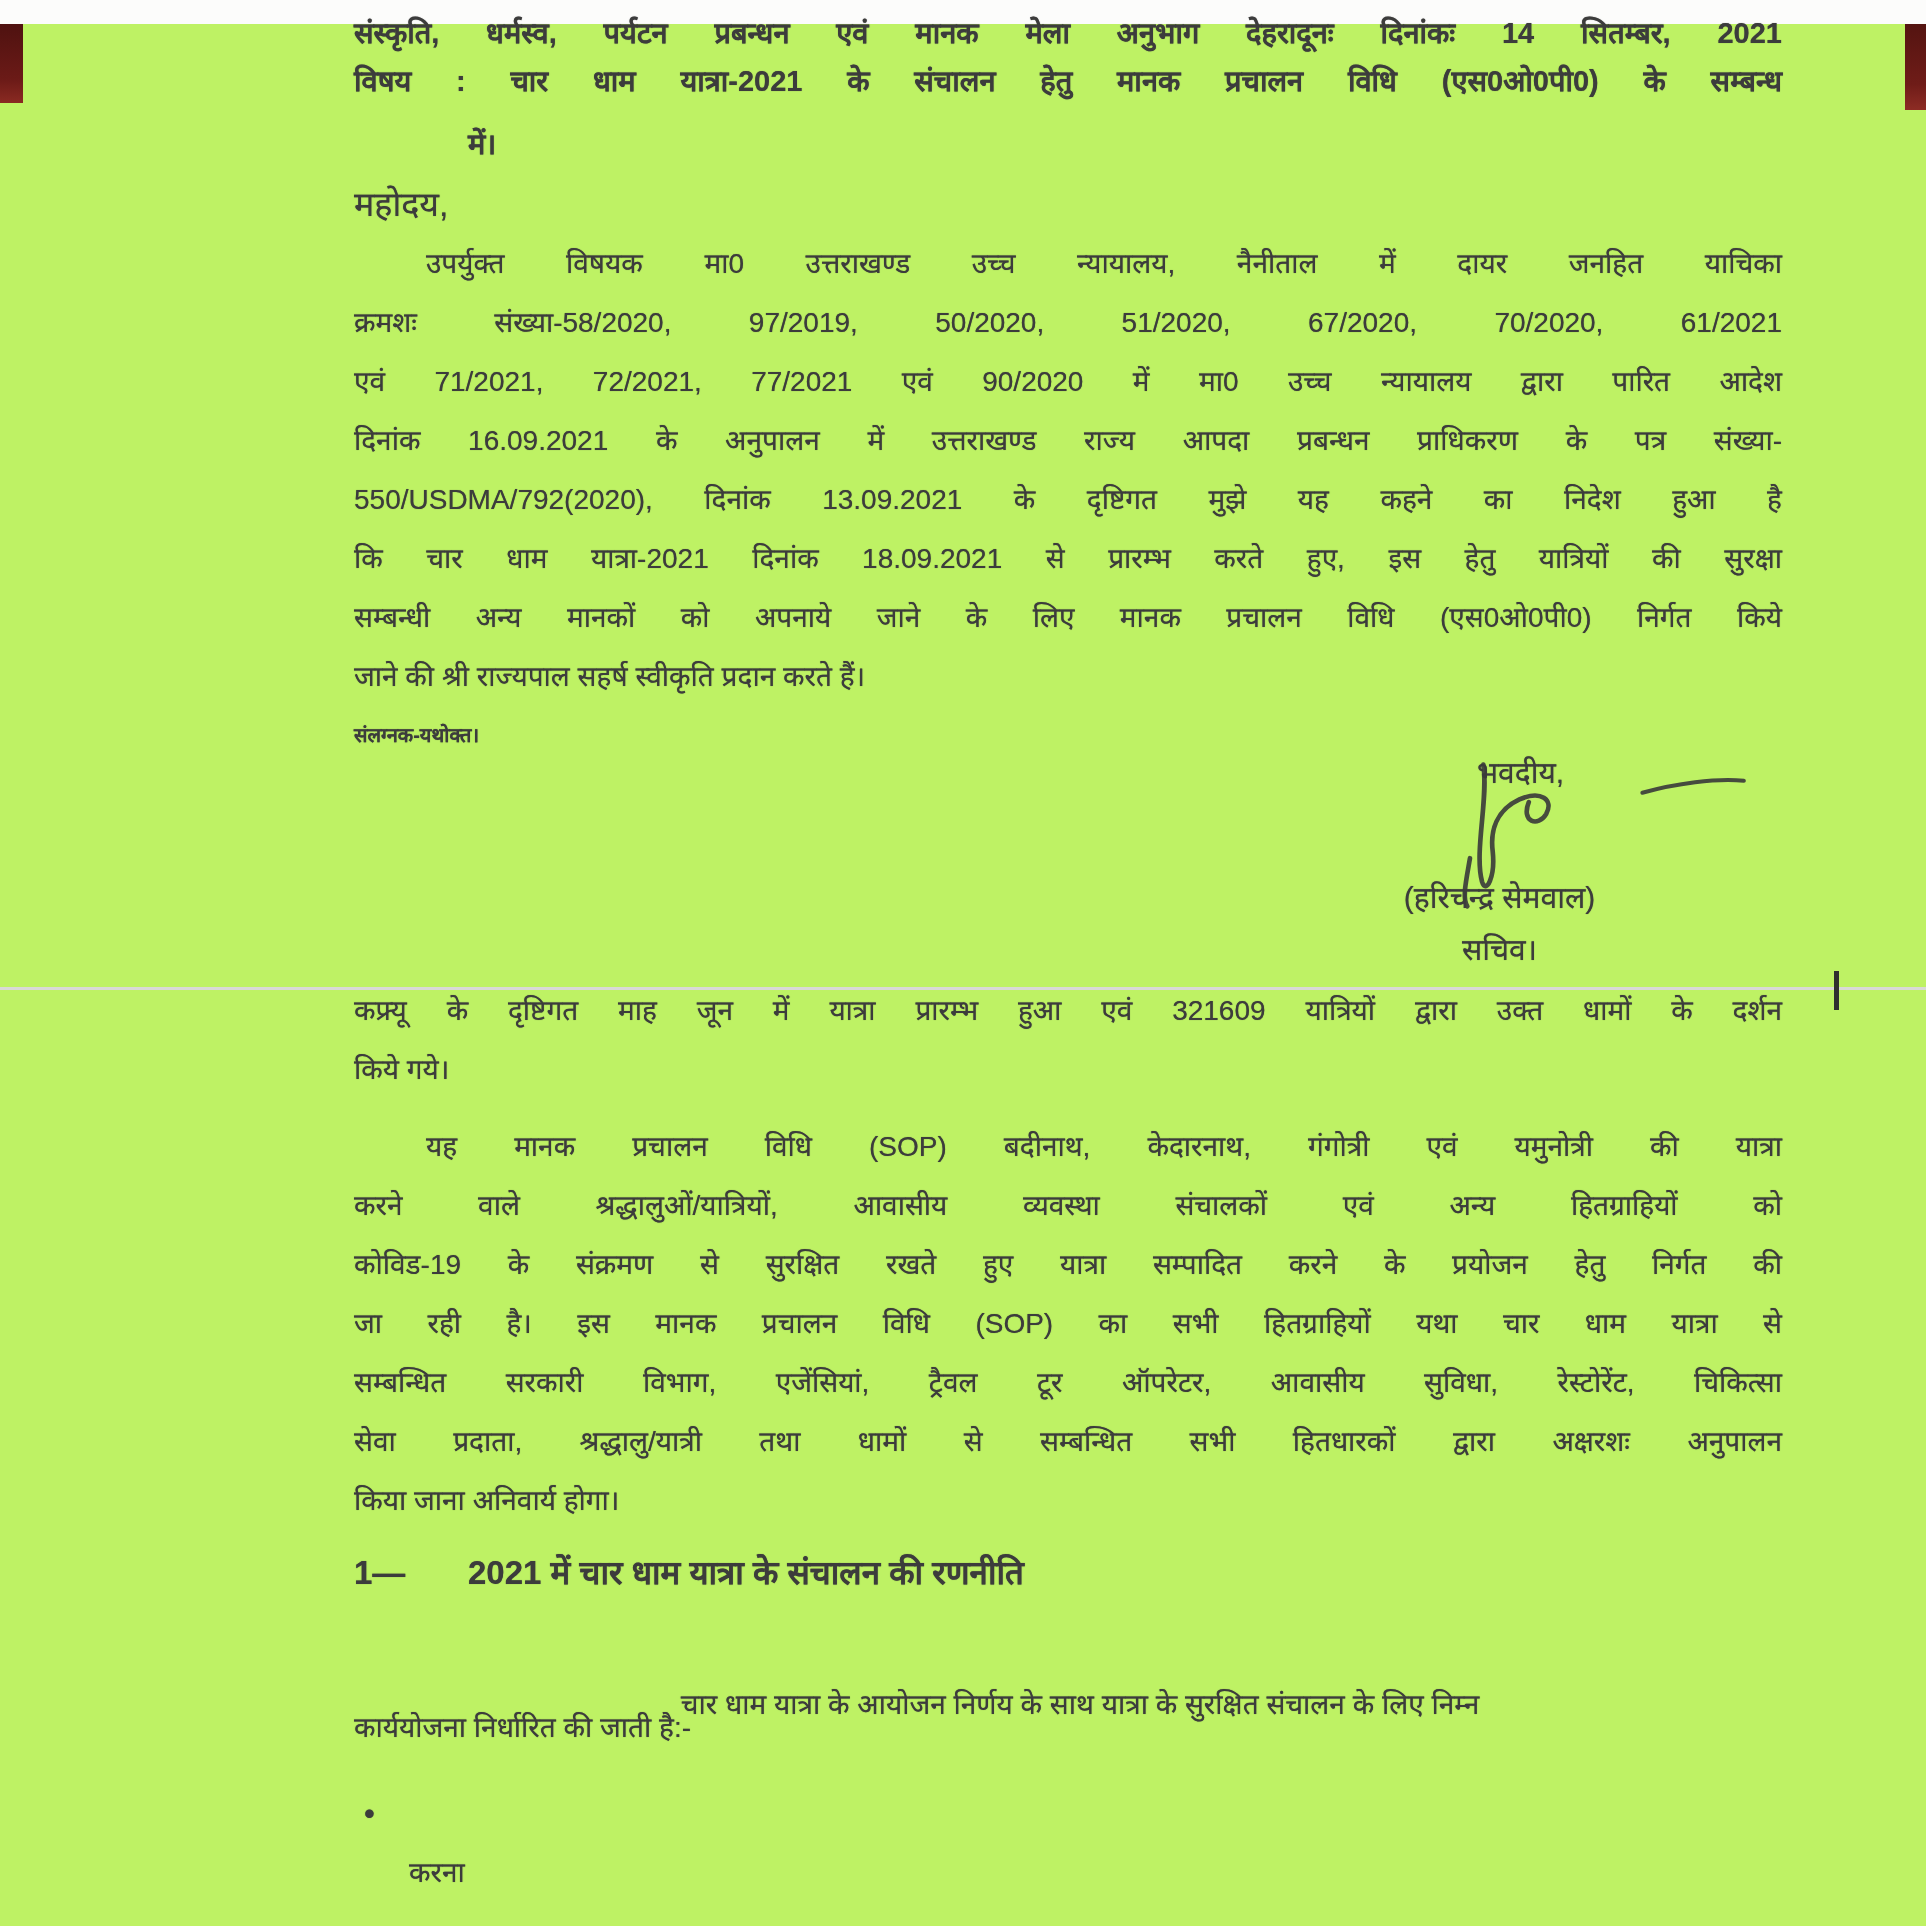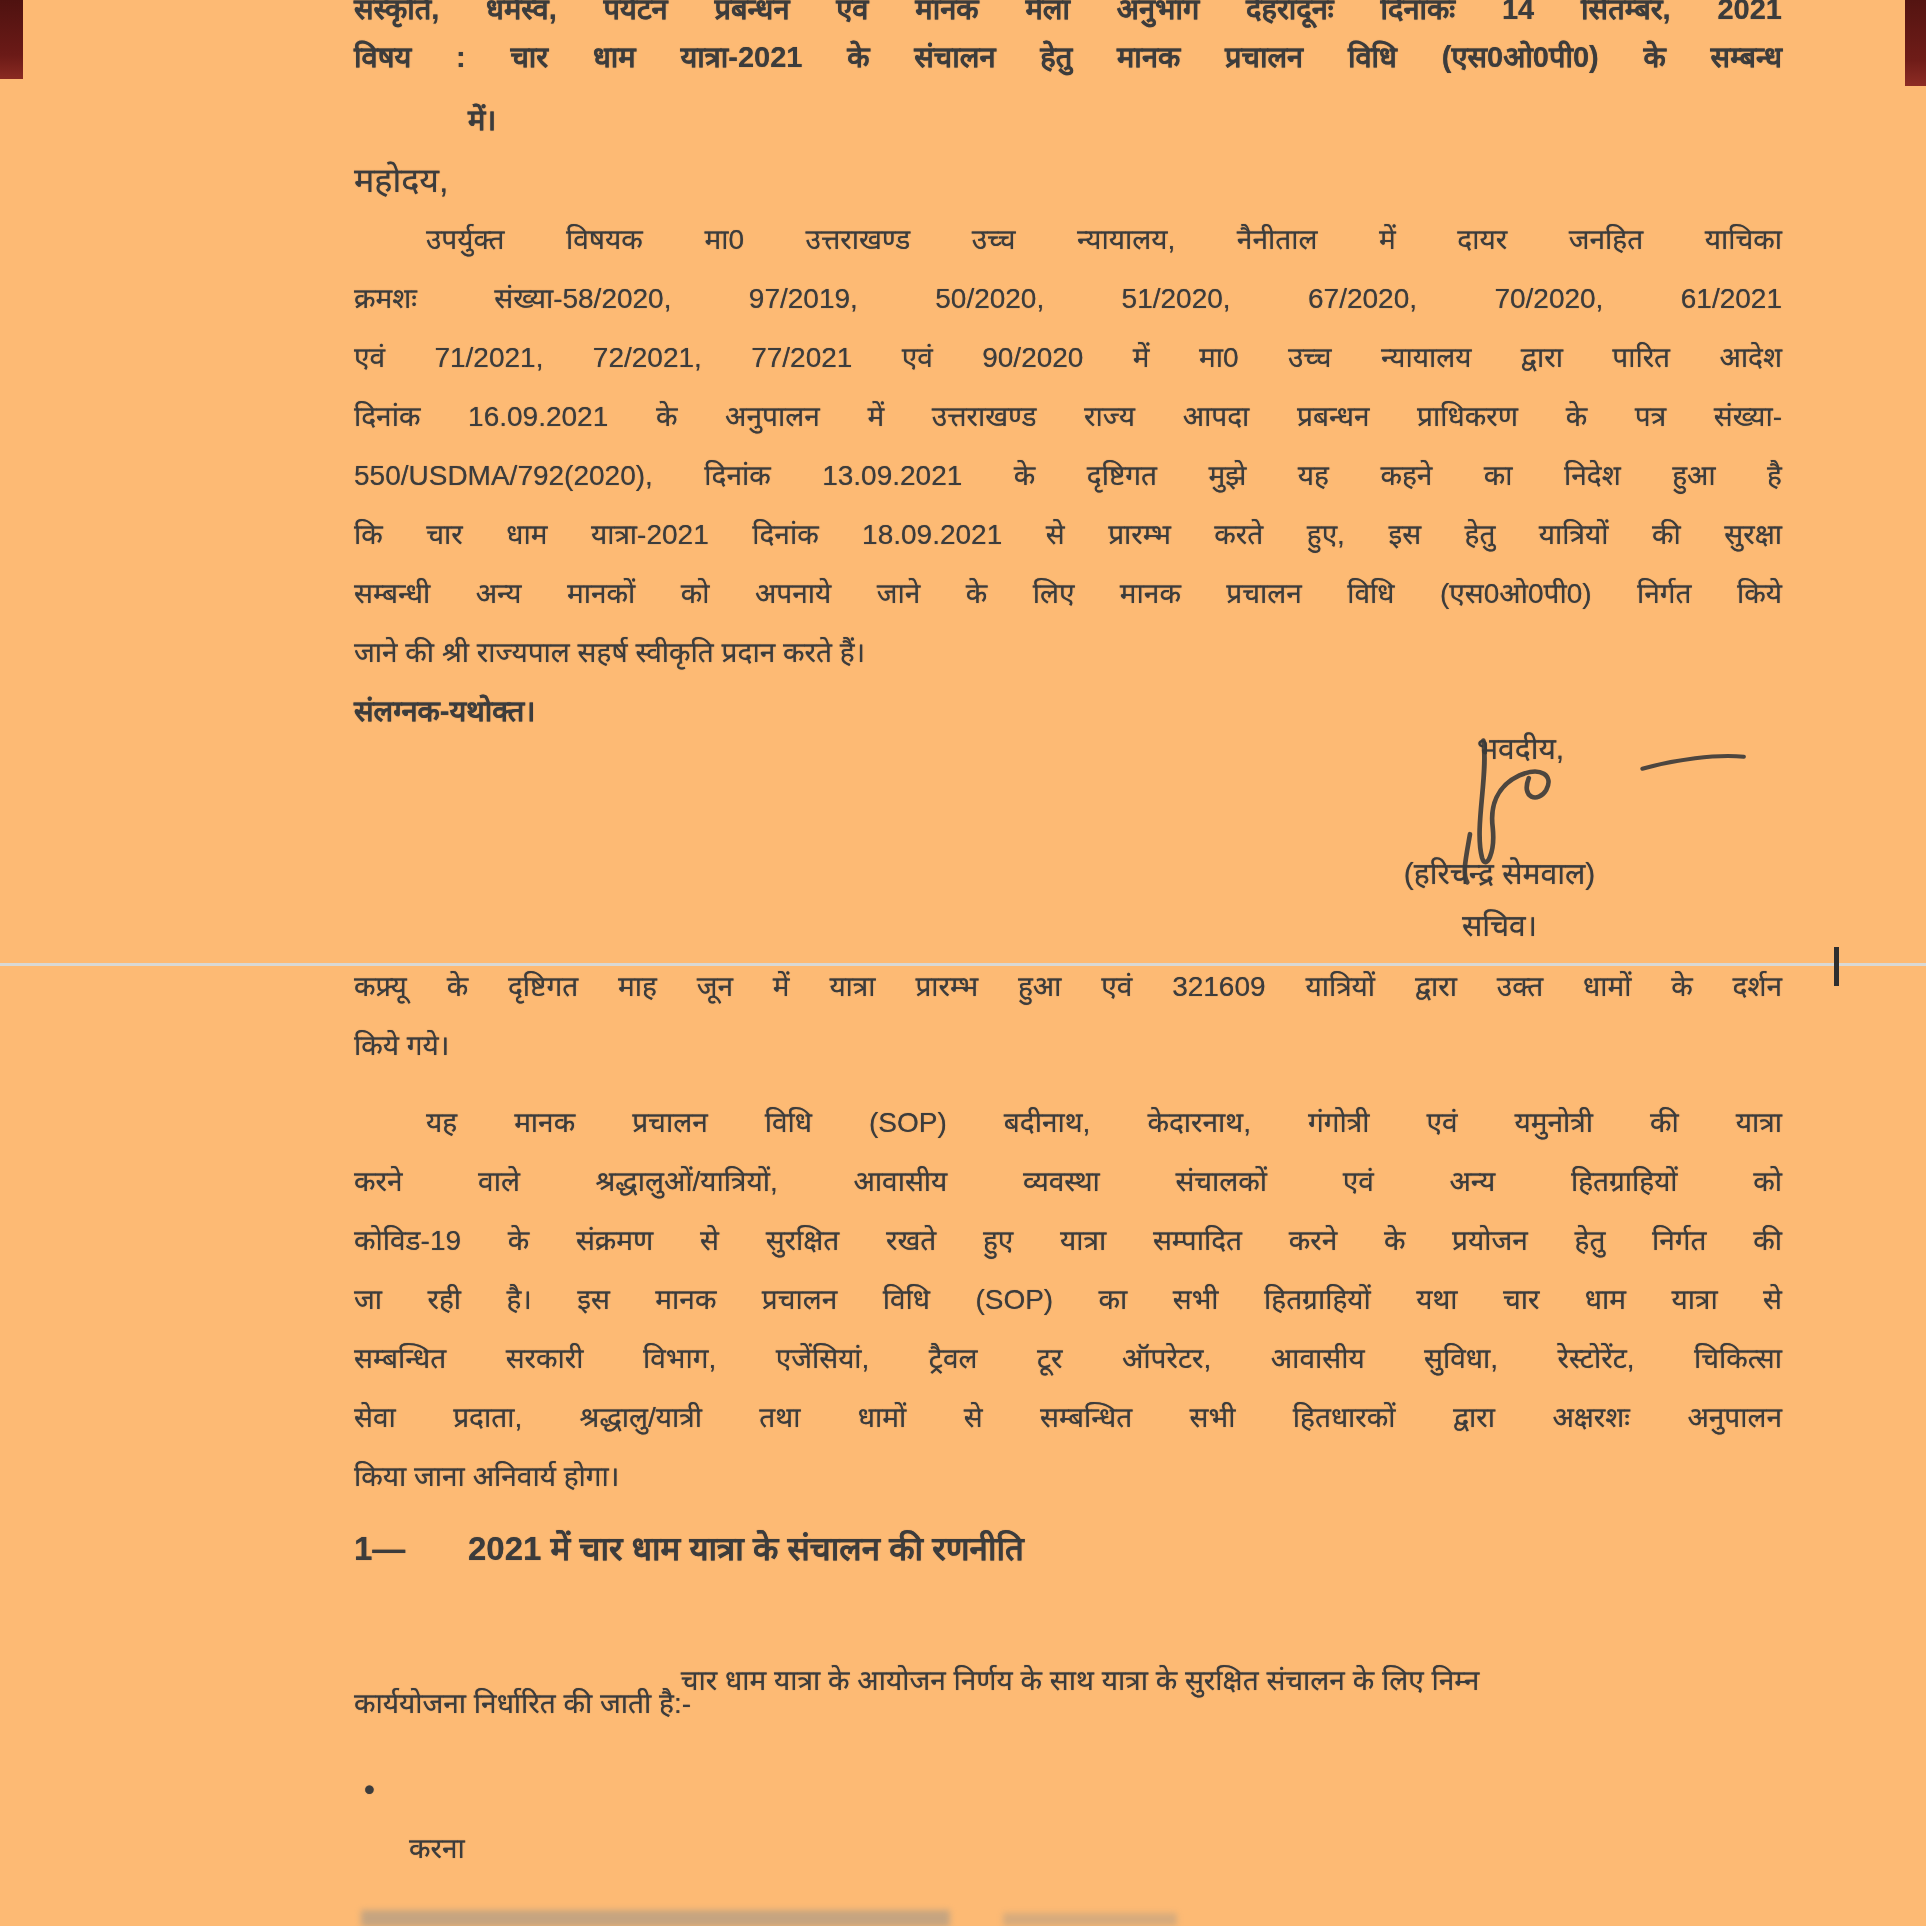--- a/index.html
+++ b/index.html
@@ -3,21 +3,21 @@
 <meta charset="utf-8">
 <style>
   html,body{margin:0;padding:0;}
   body{
     width:1926px;height:1926px;
     background:#fcfcfb;
     position:relative;
     overflow:hidden;
     font-family:"Liberation Sans","DejaVu Sans",sans-serif;
   }
-  .page{position:absolute;inset:0;background:#fdba74;}
+  .page{position:absolute;inset:0;background:#bef264;margin-top:24px;}
   
   .t{
     color:#3c3c3c;
     filter:blur(0.4px);
     text-shadow:0 0 0.8px rgba(55,55,55,.75);
     font-size:28px;
     line-height:37px;
     position:absolute;
   }
   .bold{font-weight:700;}
@@ -66,21 +66,21 @@
     <div class="t ln jline indent" style="position:relative;">उपर्युक्त विषयक मा0 उत्तराखण्ड उच्च न्यायालय, नैनीताल में दायर जनहित याचिका</div>
     <div class="t ln jline" style="position:relative;">क्रमशः संख्या-58/2020, 97/2019, 50/2020, 51/2020, 67/2020, 70/2020, 61/2021</div>
     <div class="t ln jline" style="position:relative;">एवं 71/2021, 72/2021, 77/2021 एवं 90/2020 में मा0 उच्च न्यायालय द्वारा पारित आदेश</div>
     <div class="t ln jline" style="position:relative;">दिनांक 16.09.2021 के अनुपालन में उत्तराखण्ड राज्य आपदा प्रबन्धन प्राधिकरण के पत्र संख्या-</div>
     <div class="t ln jline" style="position:relative;">550/USDMA/792(2020), दिनांक 13.09.2021 के दृष्टिगत मुझे यह कहने का निदेश हुआ है</div>
     <div class="t ln jline" style="position:relative;">कि चार धाम यात्रा-2021 दिनांक 18.09.2021 से प्रारम्भ करते हुए, इस हेतु यात्रियों की सुरक्षा</div>
     <div class="t ln jline" style="position:relative;">सम्बन्धी अन्य मानकों को अपनाये जाने के लिए मानक प्रचालन विधि (एस0ओ0पी0) निर्गत किये</div>
     <div class="t ln noj" style="position:relative;">जाने की श्री राज्यपाल सहर्ष स्वीकृति प्रदान करते हैं।</div>
   </div>
 
-  <div class="t bold" style="top:693px;left:354px;font-size:29px;">संलग्नक-यथोक्त।</div>
+  <div class="t bold" style="top:693px;left:354px;font-size:20px;">संलग्नक-यथोक्त।</div>
 
   <div class="t" style="top:730px;left:1477px;font-size:30px;">भवदीय,</div>
 
   <svg class="sig" width="455" height="167" viewBox="0 0 680 250">
     <g fill="none" stroke="#3a3a3a" stroke-width="7" stroke-linecap="round" opacity="0.9">
       <path d="M232 10 C 240 60, 218 140, 230 185 C 236 205, 250 178, 246 140 C 242 108, 252 78, 286 62 C 318 48, 338 62, 326 84 C 314 104, 288 96, 300 66"></path>
       <path d="M212 150 C 206 185, 200 210, 208 222"></path>
       <path d="M470 52 C 520 38, 580 30, 622 34" stroke-width="6"></path>
     </g>
   </svg>

